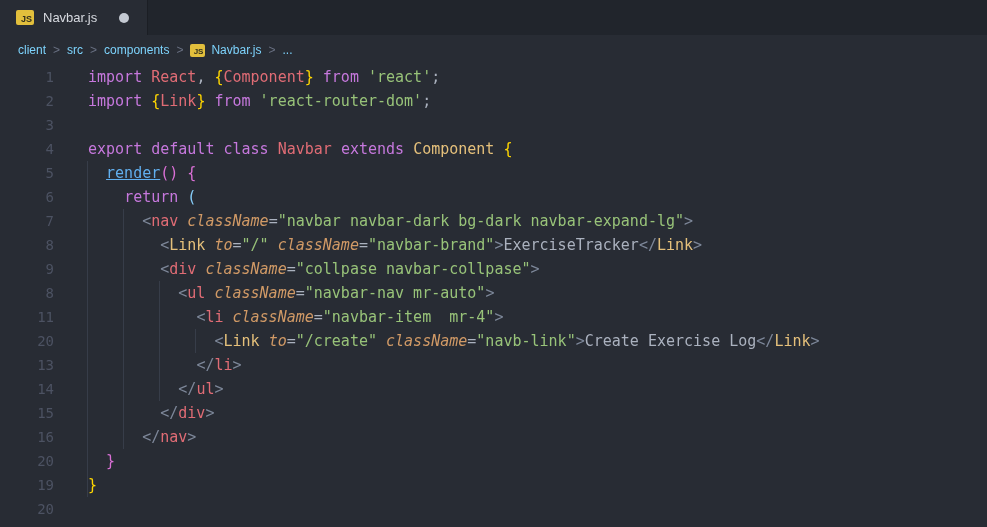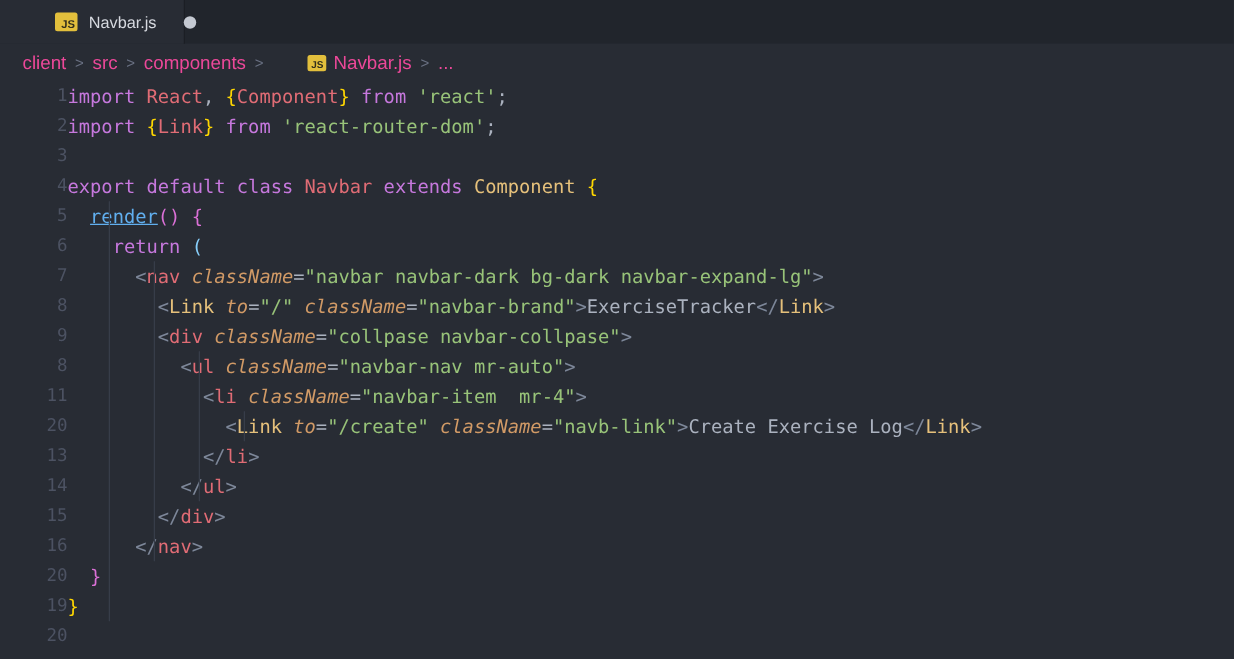--- a/index.html
+++ b/index.html
@@ -25,52 +25,51 @@
   }
   .tab-label { color:#d7dae0; font-size:13px; margin-left:9px; }
   .js-icon {
     background:#e2bf3c; color:#33301c;
     font-weight:bold; font-size:9px;
     width:18px; height:15px; border-radius:2px;
     display:flex; align-items:flex-end; justify-content:flex-end;
     padding:0 2px 1px 4px;
     font-family:"Liberation Sans", sans-serif;
     flex:none;
-    margin-left:28px;
   }
   .js-icon.small { width:15px; height:13px; font-size:8px; }
   .mod-dot {
     width:10px; height:10px; border-radius:50%;
     background:#c4c9d2; margin-left:22px; flex:none;
     cursor:pointer;
   }
 
   
   .breadcrumbs {
     height:30px; display:flex; align-items:center;
     padding-left:18px; background:#282c34;
   }
-  .crumb { color:#ec4899; font-size:15px; cursor:pointer; }
+  .crumb { color:#7dd3fc; font-size:12px; cursor:pointer; }
   .crumb-sep { color:#697082; font-size:12px; margin:0 7px; position:relative; top:0px; }
   .breadcrumbs .js-icon.small { margin-right:6px; }
 
   
   .editor {
     position:absolute; top:65px; left:0; right:0; bottom:0;
     overflow:hidden;
     font-family:"DejaVu Sans Mono", monospace;
     font-size:15px;
   }
   .line { display:flex; height:24px; line-height:24px; }
   .ln {
     width:54px; text-align:right; flex:none;
     color:#4c5262; font-size:14px;
     cursor:pointer; user-select:none;
   }
-  .codetext { white-space:pre; }
+  .codetext { margin-left:34px; white-space:pre; }
 
   
   .tk-kw  { color:#c678dd; }
   .tk-red { color:#e06c75; }
   .tk-gold{ color:#e5c07b; }
   .tk-fn  { color:#61afef;text-decoration:underline; }
   .tk-attr{ color:#d19a66; font-style:italic; }
   .tk-str { color:#98c379; }
   .tk-pun { color:#abb2bf; }
   .tk-ang { color:#7d8799; }

